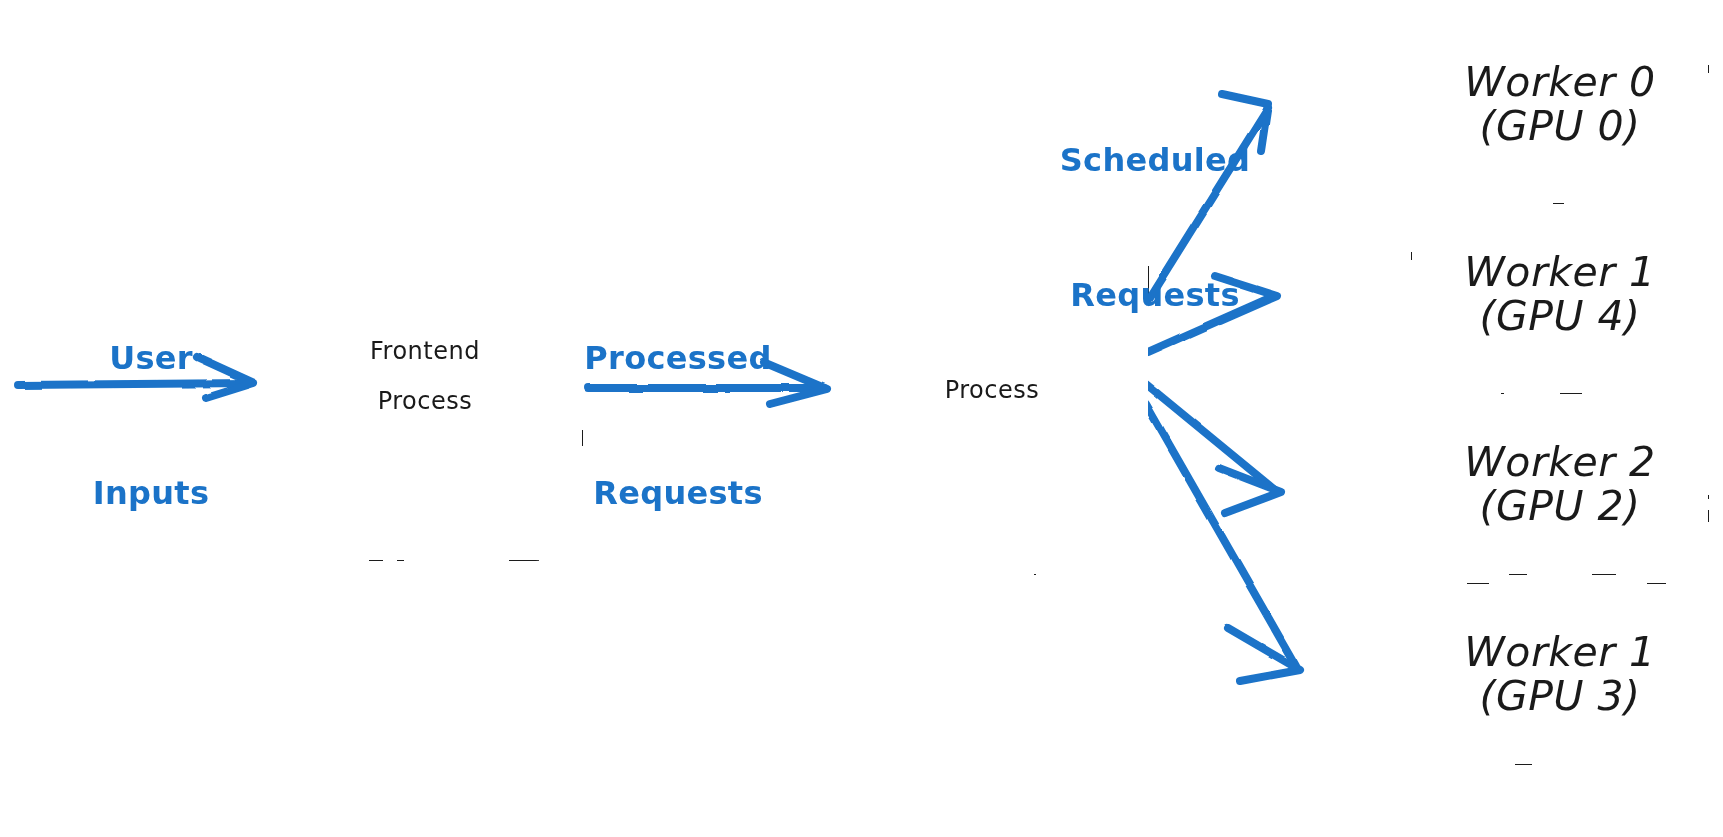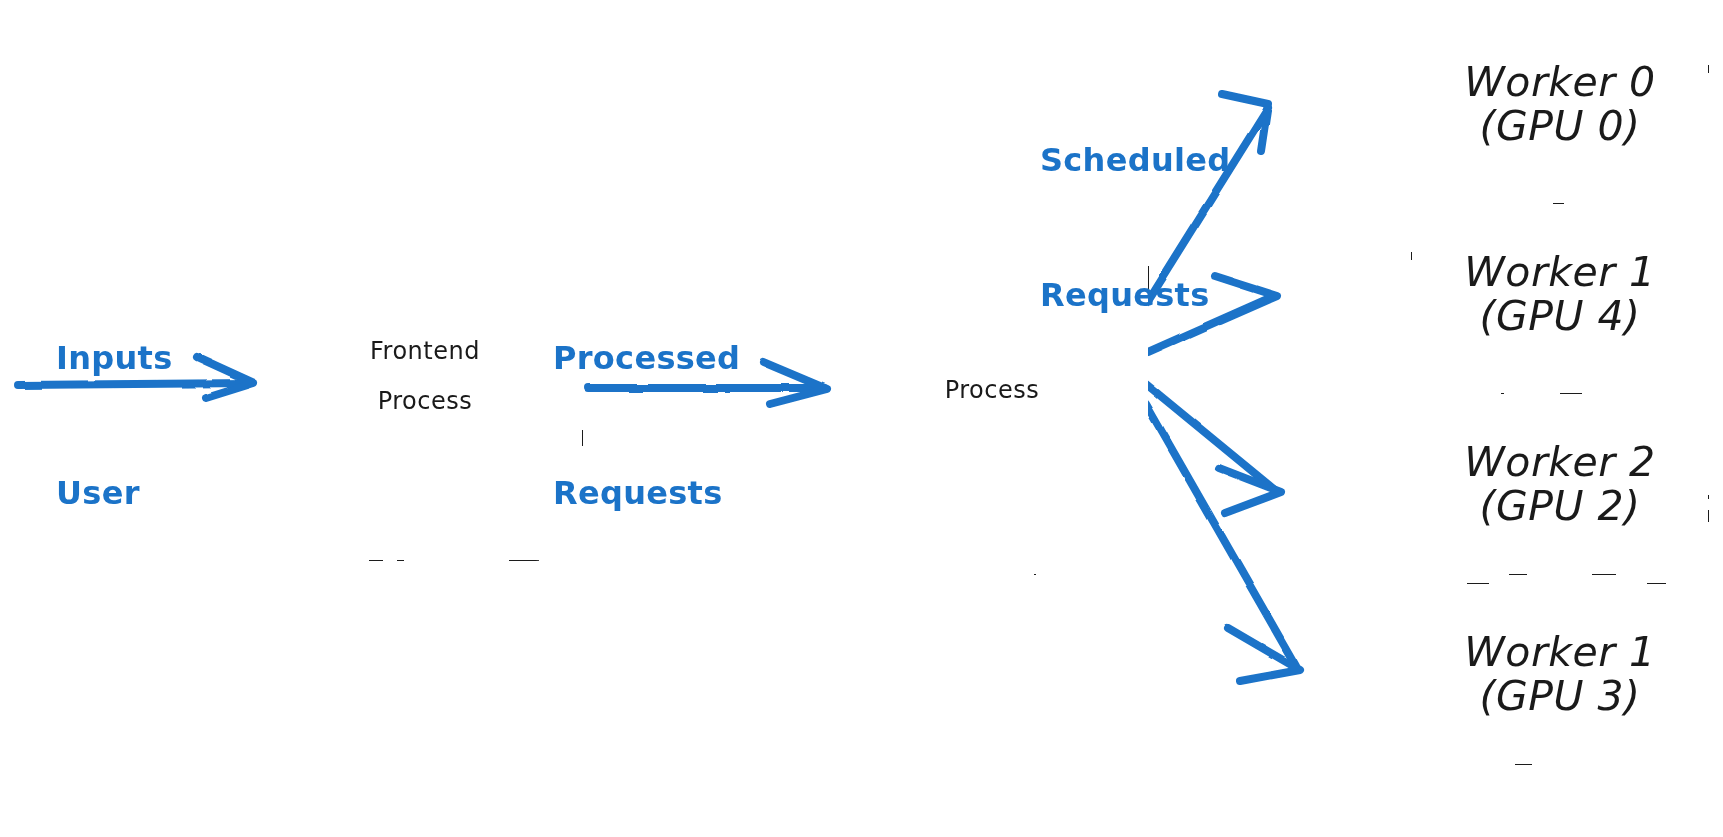--- a/index.html
+++ b/index.html
@@ -7,21 +7,21 @@
        font-family:"DejaVu Sans","Liberation Sans",sans-serif;}
   #stage{position:relative;width:1723px;height:837px;background:#fff;}
   #wires{position:absolute;left:0;top:0;width:1723px;height:837px;}
   .node{position:absolute;box-sizing:border-box;display:flex;
         flex-direction:column;align-items:center;justify-content:center;
         background:#ffffff;}
   .node .line{white-space:pre;color:#1a1a1a;letter-spacing:.5px;}
   .proc-node .line{font-size:24px;line-height:50px;}
   .worker-node .line{font-size:41px;line-height:44px;font-style:italic;}
   .elabel{position:absolute;color:#1b73c8;font-size:32px;line-height:45px;
-          white-space:pre;font-weight:600;letter-spacing:.3px;}
+          white-space:pre;text-align:center;font-weight:600;letter-spacing:.3px;}
   .elabel .l{display:block;}
 </style>
 </head>
 <body>
 
 <div id="stage">
 
   <svg id="wires" viewBox="0 0 1723 837">
     <defs>
       <filter id="rough" x="-5%" y="-5%" width="110%" height="110%">
@@ -96,22 +96,22 @@
     <span class="line">Worker 2</span>
     <span class="line">(GPU 2)</span>
   </div>
 
   <div class="node worker-node" style="left:1412px;top:584px;width:296px;height:180px;">
     <span class="line">Worker 1</span>
     <span class="line">(GPU 3)</span>
   </div>
 
   <div class="elabel" style="left:56px;top:246px;width:190px;">
+    <span class="l">User</span>
     <span class="l">Inputs</span>
-    <span class="l">User</span>
   </div>
 
   <div class="elabel" style="left:553px;top:246px;width:250px;">
     <span class="l">Processed</span>
     <span class="l">Requests</span>
   </div>
 
   <div class="elabel" style="left:1040px;top:48px;width:230px;">
     <span class="l">Scheduled</span>
     <span class="l">Requests</span>

